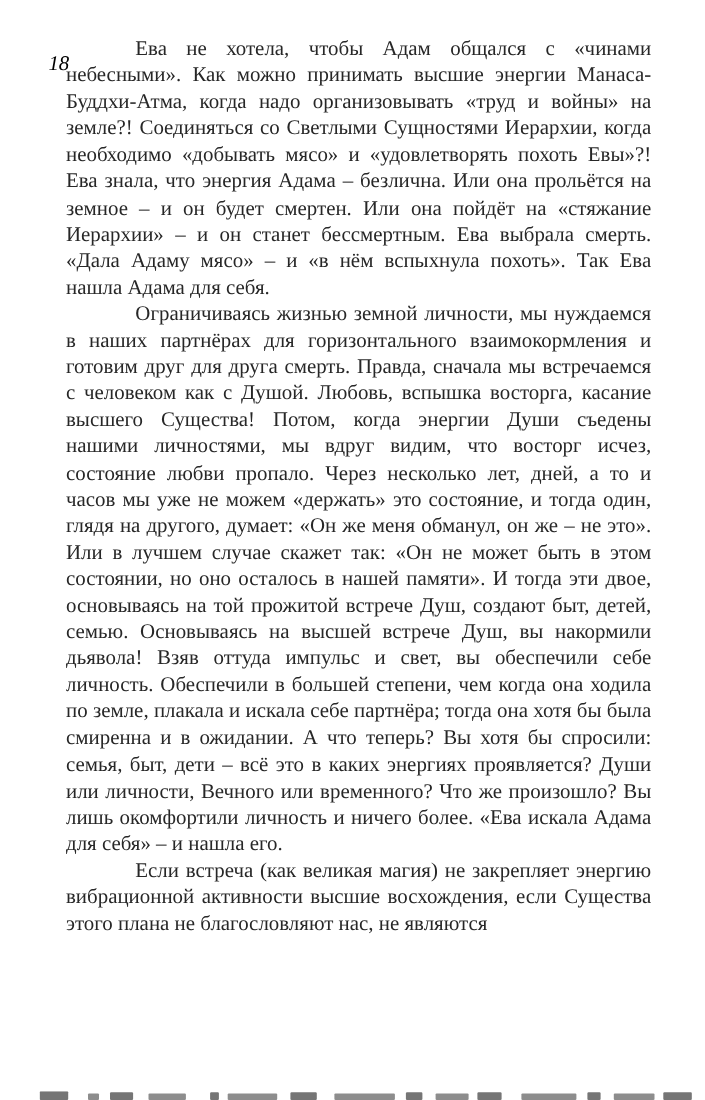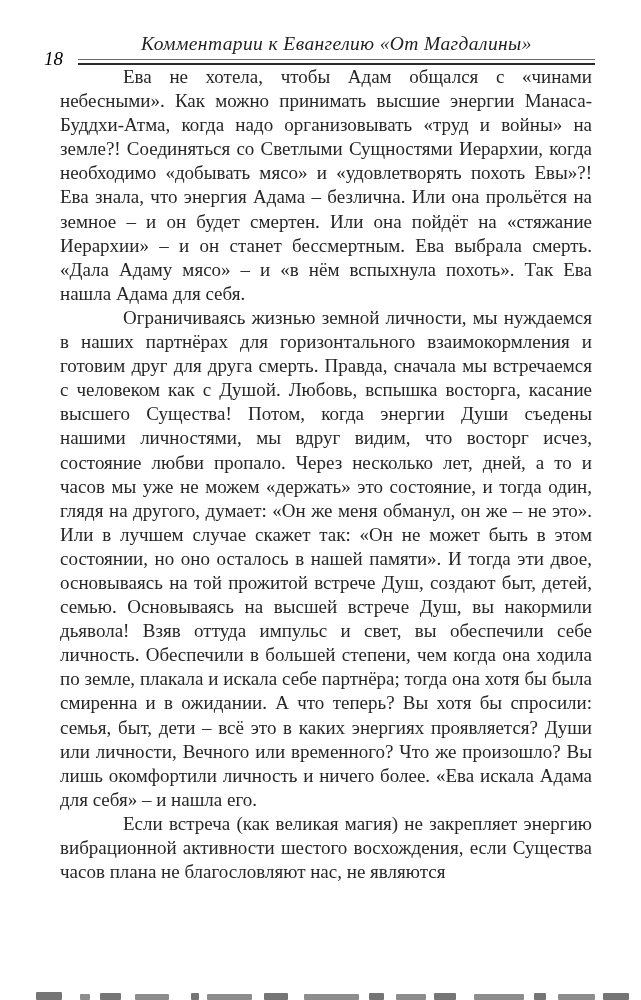--- a/index.html
+++ b/index.html
@@ -87,30 +87,26 @@
   .cutoff span:nth-child(14) { width: 44px; margin-right: 8px;  }
   .cutoff span:nth-child(15) { width: 30px; margin-right: 0;    }
 </style>
 </head>
 <body>
 
 <div class="page">
 
   <header class="header">
     <span class="page-number">18</span>
-    <div class="head-col">
-      <div class="running-title">Комментарии к Евангелию «От Магдалины»</div>
-      <div class="double-rule"></div>
-    </div>
   </header>
 
   <main class="body-text">
     <p>Ева не хотела, чтобы Адам общался с «чинами небесными». Как можно принимать высшие энергии Манаса-Буддхи-Атма, когда надо организовывать «труд и войны» на земле?! Соединяться со Светлыми Сущностями Иерархии, когда необходимо «добывать мясо» и «удовлетворять похоть Евы»?! Ева знала, что энергия Адама – безлична. Или она прольётся на земное – и он будет смертен. Или она пойдёт на «стяжание Иерархии» – и он станет бессмертным. Ева выбрала смерть. «Дала Адаму мясо» – и «в нём вспыхнула похоть». Так Ева нашла Адама для себя.</p>
     <p>Ограничиваясь жизнью земной личности, мы нуждаемся в наших партнёрах для горизонтального взаимокормления и готовим друг для друга смерть. Правда, сначала мы встречаемся с человеком как с Душой. Любовь, вспышка восторга, касание высшего Существа! Потом, когда энергии Души съедены нашими личностями, мы вдруг видим, что восторг исчез, состояние любви пропало. Через несколько лет, дней, а то и часов мы уже не можем «держать» это состояние, и тогда один, глядя на другого, думает: «Он же меня обманул, он же – не это». Или в лучшем случае скажет так: «Он не может быть в этом состоянии, но оно осталось в нашей памяти». И тогда эти двое, основываясь на той прожитой встрече Душ, создают быт, детей, семью. Основываясь на высшей встрече Душ, вы накормили дьявола! Взяв оттуда импульс и свет, вы обеспечили себе личность. Обеспечили в большей степени, чем когда она ходила по земле, плакала и искала себе партнёра; тогда она хотя бы была смиренна и в ожидании. А что теперь? Вы хотя бы спросили: семья, быт, дети – всё это в каких энергиях проявляется? Души или личности, Вечного или временного? Что же произошло? Вы лишь окомфортили личность и ничего более. «Ева искала Адама для себя» – и нашла его.</p>
-    <p>Если встреча (как великая магия) не закрепляет энергию вибрационной активности шестого восхождения, если Существа часов плана не благословляют нас, не являются</p>
+    <p>Если встреча (как великая магия) не закрепляет энергию вибрационной активности высшие восхождения, если Существа этого плана не благословляют нас, не являются</p>
   </main>
 
   <div class="cutoff">
     <span></span>
     <span></span>
     <span></span>
     <span></span>
     <span></span>
     <span></span>
     <span></span>

